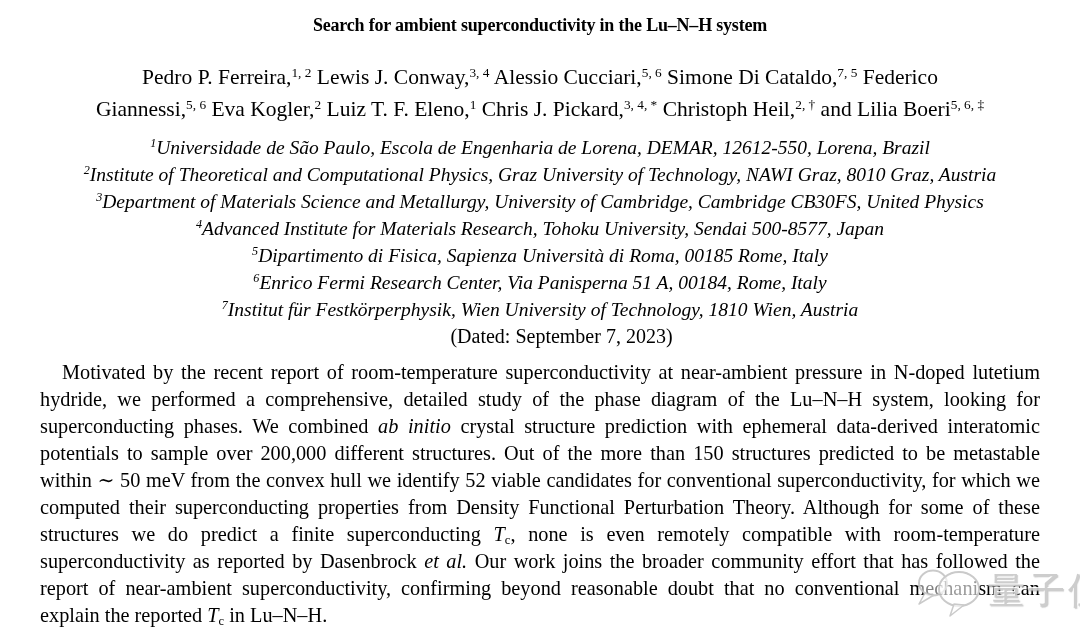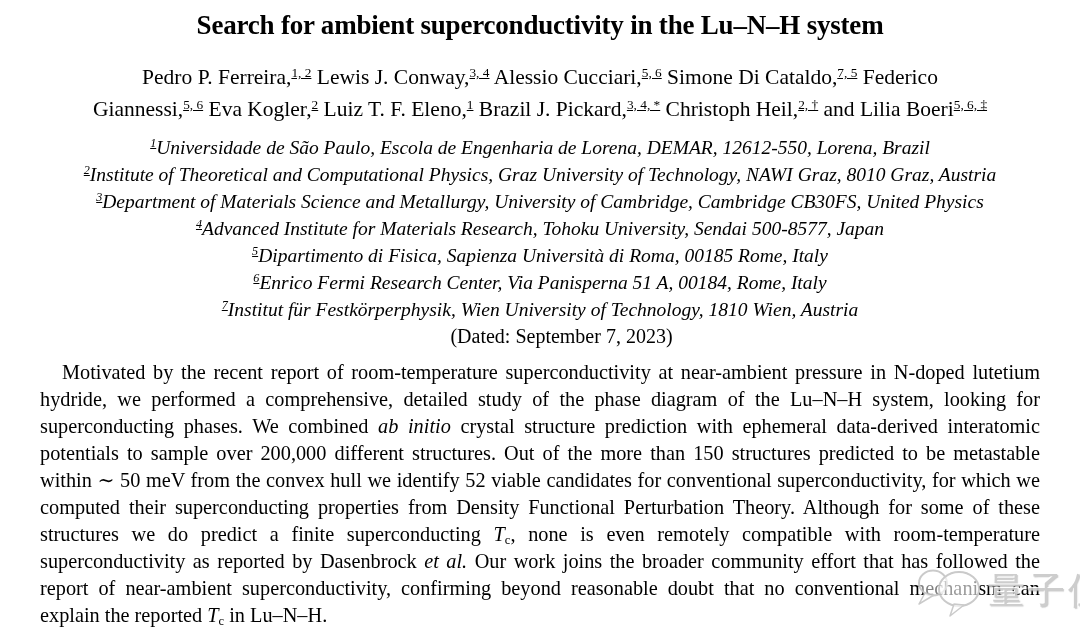--- a/index.html
+++ b/index.html
@@ -18,41 +18,40 @@
     position: relative;
     width: 1080px;
     height: 643px;
     background: #ffffff;
     overflow: hidden;
   }
   .title {
     margin: 0;
     padding-top: 10px;
     text-align: center;
-    font-size: 27px;
+    font-size: 18px;
     line-height: 31px;
     font-weight: bold;
     letter-spacing: -0.2px;
   }
   .authors {
     margin-top: 20px;
     text-align: center;
     font-size: 21.5px;
     line-height: 32px;
   }
   .authors-line {
     white-space: nowrap;
   }
   sup {
     font-size: 62%;
     line-height: 0;
     vertical-align: baseline;
     position: relative;
     top: -0.55em;
-    text-decoration: underline;
   }
   sub {
     font-size: 62%;
     line-height: 0;
     vertical-align: baseline;
     position: relative;
     top: 0.25em;
   }
   .affiliations {
     margin-top: 9px;
@@ -105,21 +104,21 @@
 </style>
 </head>
 <body>
 
 <div class="page">
 
   <h1 class="title">Search for ambient superconductivity in the Lu–N–H system</h1>
 
   <div class="authors">
     <div class="authors-line"><span>Pedro P. Ferreira,</span><sup>1, 2</sup><span> Lewis J. Conway,</span><sup>3, 4</sup><span> Alessio Cucciari,</span><sup>5, 6</sup><span> Simone Di Cataldo,</span><sup>7, 5</sup><span> Federico</span></div>
-    <div class="authors-line"><span>Giannessi,</span><sup>5, 6</sup><span> Eva Kogler,</span><sup>2</sup><span> Luiz T. F. Eleno,</span><sup>1</sup><span> Brazil J. Pickard,</span><sup>3, 4, *</sup><span> Christoph Heil,</span><sup>2, †</sup><span> and Lilia Boeri</span><sup>5, 6, ‡</sup></div>
+    <div class="authors-line"><span>Giannessi,</span><sup>5, 6</sup><span> Eva Kogler,</span><sup>2</sup><span> Luiz T. F. Eleno,</span><sup>1</sup><span> Chris J. Pickard,</span><sup>3, 4, *</sup><span> Christoph Heil,</span><sup>2, †</sup><span> and Lilia Boeri</span><sup>5, 6, ‡</sup></div>
   </div>
 
   <div class="affiliations">
     <div class="affiliation-line"><sup>1</sup><span>Universidade de São Paulo, Escola de Engenharia de Lorena, DEMAR, 12612-550, Lorena, Brazil</span></div>
     <div class="affiliation-line"><sup>2</sup><span>Institute of Theoretical and Computational Physics, Graz University of Technology, NAWI Graz, 8010 Graz, Austria</span></div>
     <div class="affiliation-line"><sup>3</sup><span>Department of Materials Science and Metallurgy, University of Cambridge, Cambridge CB30FS, United Physics</span></div>
     <div class="affiliation-line"><sup>4</sup><span>Advanced Institute for Materials Research, Tohoku University, Sendai 500-8577, Japan</span></div>
     <div class="affiliation-line"><sup>5</sup><span>Dipartimento di Fisica, Sapienza Università di Roma, 00185 Rome, Italy</span></div>
     <div class="affiliation-line"><sup>6</sup><span>Enrico Fermi Research Center, Via Panisperna 51 A, 00184, Rome, Italy</span></div>
     <div class="affiliation-line"><sup>7</sup><span>Institut für Festkörperphysik, Wien University of Technology, 1810 Wien, Austria</span></div>

